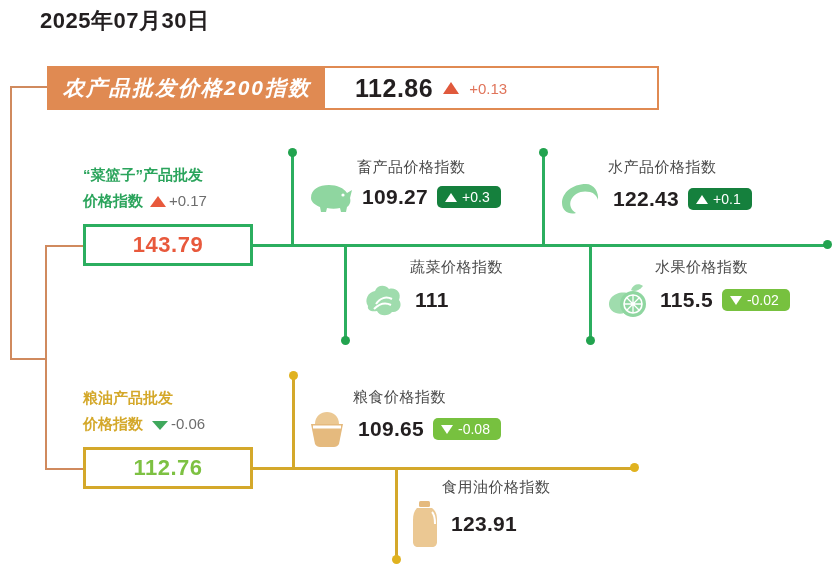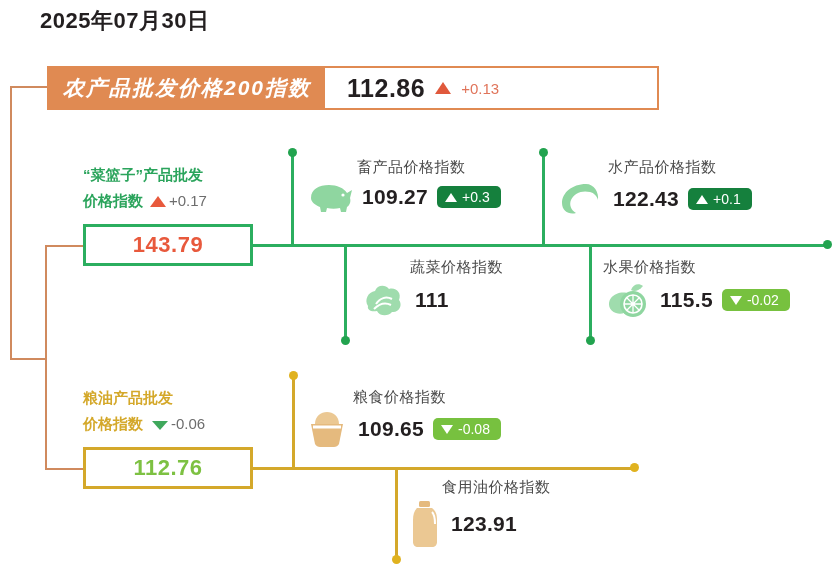--- a/index.html
+++ b/index.html
@@ -17,21 +17,21 @@
     font-size: 22px; font-weight: bold; color: #231f20;
     letter-spacing: .5px;
   }
 
   
   .main-bar {
     position: absolute; left: 47px; top: 66px;
     width: 612px; height: 44px;
     border: 2px solid #E08A52;
     background: #ffffff;
-    display: flex; align-items: stretch;
+    display: flex; align-items: stretch; gap: 8px;
   }
   .main-bar-label {
     background: #E08A52; color: #ffffff;
     font-size: 21px; font-weight: bold; font-style: italic;
     letter-spacing: 2px;
     display: flex; align-items: center; padding: 0 14px;
     white-space: nowrap;
   }
   .main-bar-valwrap {
     flex: 1; display: flex; align-items: center; padding-left: 22px; gap: 10px;
@@ -171,21 +171,21 @@
       <svg width="48" height="40" viewBox="0 0 48 40">
         <path d="M10 26 C6 20 10 12 17 11 C19 5 27 4 31 9 C38 7 44 13 41 20 C45 25 41 33 34 32 C30 37 21 36 19 31 C13 32 9 30 10 26 Z" fill="#9FDCAD"></path>
         <path d="M18 24 C22 18 28 16 34 19" stroke="#ffffff" stroke-width="2" fill="none"></path>
         <path d="M16 29 C21 24 27 22 33 25" stroke="#ffffff" stroke-width="2" fill="none"></path>
       </svg>
       <span class="leaf-value">111</span>
     </div>
   </div>
 
   <div class="leaf" style="left:603px; top:258px;">
-    <div class="leaf-title" style="">水果价格指数</div>
+    <div class="leaf-title" style="margin-left:52px;">水果价格指数</div>
     <div class="leaf-row">
       <svg width="48" height="40" viewBox="0 0 48 40">
         <path d="M8 18 C4 23 6 31 13 33 C18 35 23 33 25 29 C22 24 22 18 26 14 C21 11 12 13 8 18 Z" fill="#9FDCAD"></path>
         <circle cx="30" cy="24" r="13" fill="#8FD6A0"></circle>
         <circle cx="30" cy="24" r="9" fill="none" stroke="#ffffff" stroke-width="1.6"></circle>
         <path d="M30 15 L30 33 M21 24 L39 24 M24 18 L36 30 M36 18 L24 30" stroke="#ffffff" stroke-width="1.3"></path>
         <path d="M28 10 C30 4 36 3 40 6 C36 11 31 12 28 10 Z" fill="#9FDCAD"></path>
       </svg>
       <span class="leaf-value">115.5</span>
       <span class="badge badge-dn">

